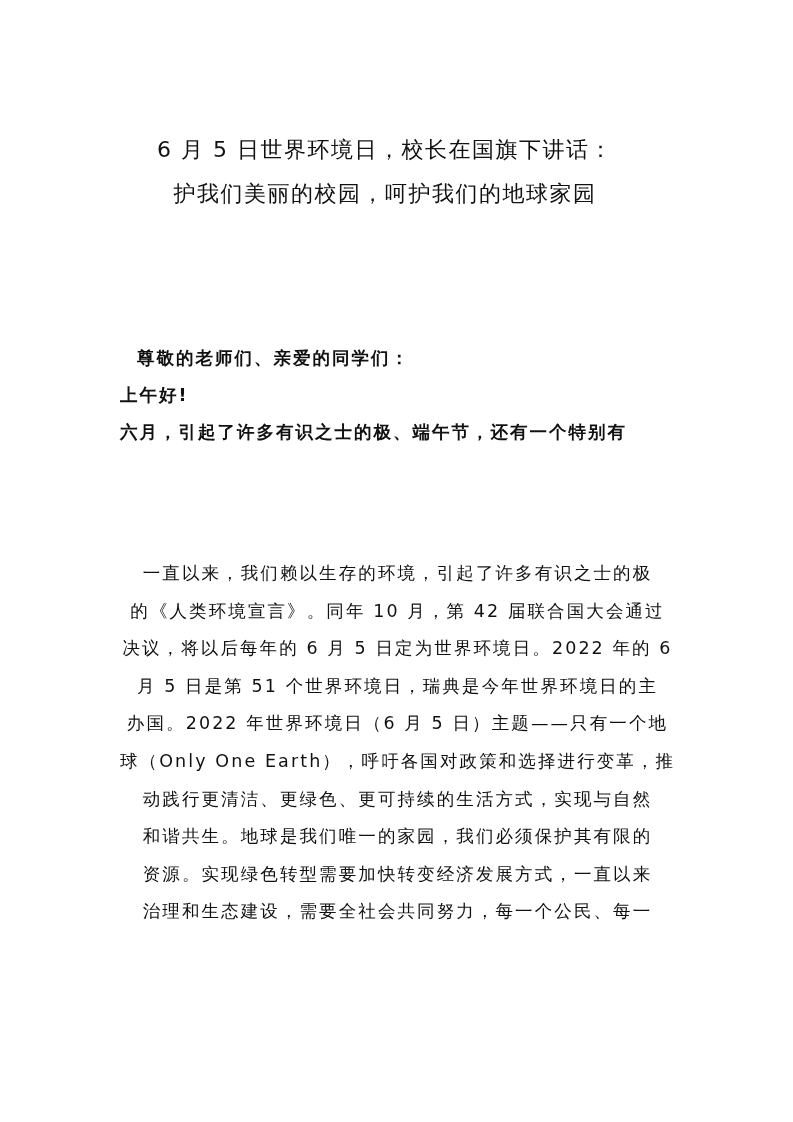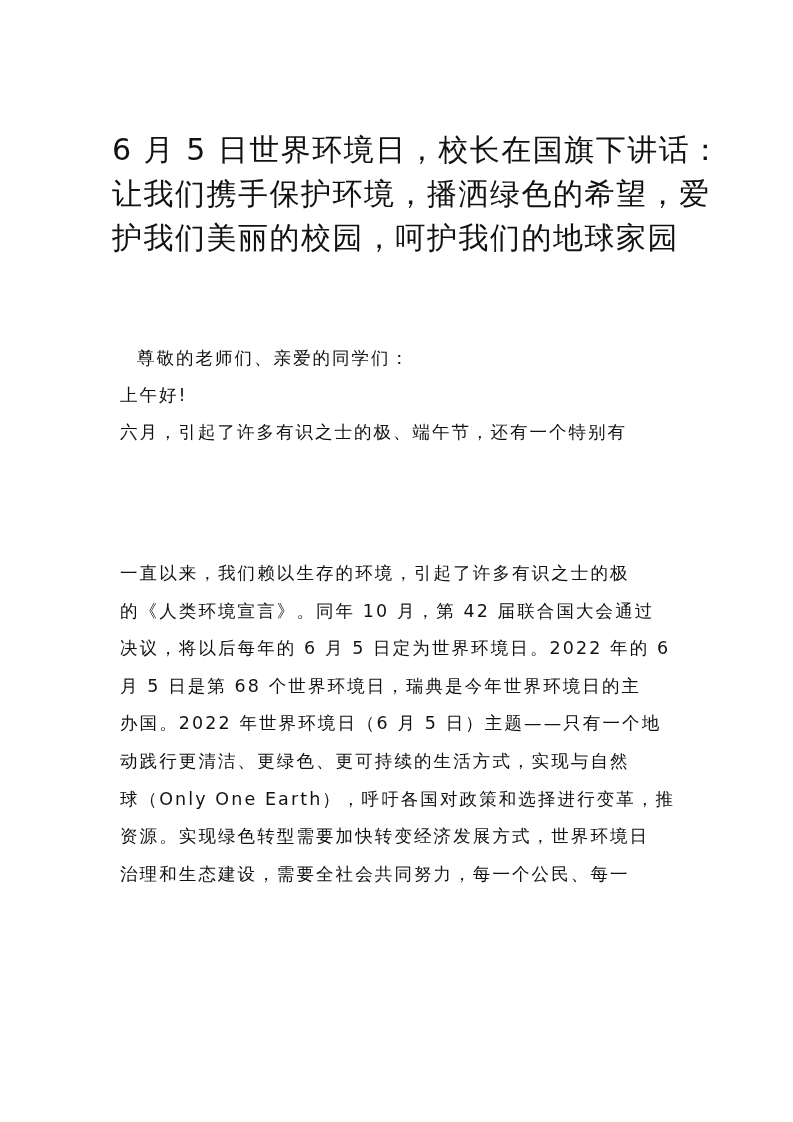--- a/index.html
+++ b/index.html
@@ -1,45 +1,45 @@
 <!DOCTYPE html>
 <html><head>
 <meta charset="utf-8">
 <style>
   html, body { margin: 0; padding: 0; background: #ffffff; }
   body { width: 793px; height: 1122px; position: relative; overflow: hidden;
          font-family: "DejaVu Sans", "Liberation Sans", sans-serif; color: #111; }
-  .title { position: absolute; left: 112px; width: 570px; top: 128px;
-           font-size: 30px; line-height: 44px; text-align: left; letter-spacing: 1.5px; }
+  .title { position: absolute; left: 100px; width: 570px; top: 128px;
+           font-size: 22px; line-height: 44px; text-align: center; letter-spacing: 1.5px; }
   .title .line { display: block; white-space: nowrap; }
   .body { position: absolute; left: 120px; width: 555px; top: 340px; font-size: 17.5px;
           letter-spacing: 2px; }
-  .body .line { display: block; white-space: nowrap; height: 37px; line-height: 37px; }
+  .body .line { display: block; white-space: nowrap; height: 37px; line-height: 37px; font-weight: bold; }
   .body .indent { padding-left: 17px; }
   .para2 { position: absolute; left: 120px; width: 555px; top: 555px; font-size: 17.5px; letter-spacing: 2.1px; }
-  .para2 .line { display: block; white-space: nowrap; height: 37.6px; line-height: 37.6px; }
+  .para2 .line { display: block; white-space: nowrap; height: 37.6px; line-height: 37.6px; text-align: center; }
 </style>
 </head>
 <body>
 
 <div class="title">
   <span class="line">6 月 5 日世界环境日，校长在国旗下讲话：</span>
-  <span class="line">让我们携手保护环境，播洒绿色的希望，爱</span>
   <span class="line">护我们美丽的校园，呵护我们的地球家园</span>
 </div>
 
 <div class="body">
   <span class="line indent">尊敬的老师们、亲爱的同学们：</span>
   <span class="line">上午好!</span>
   <span class="line">六月，引起了许多有识之士的极、端午节，还有一个特别有</span>
 </div>
 
 <div class="para2">
   <span class="line">一直以来，我们赖以生存的环境，引起了许多有识之士的极</span>
   <span class="line">的《人类环境宣言》。同年 10 月，第 42 届联合国大会通过</span>
   <span class="line">决议，将以后每年的 6 月 5 日定为世界环境日。2022 年的 6</span>
-  <span class="line">月 5 日是第 68 个世界环境日，瑞典是今年世界环境日的主</span>
+  <span class="line">月 5 日是第 51 个世界环境日，瑞典是今年世界环境日的主</span>
   <span class="line">办国。2022 年世界环境日（6 月 5 日）主题——只有一个地</span>
+  <span class="line">球（Only One Earth），呼吁各国对政策和选择进行变革，推</span>
   <span class="line">动践行更清洁、更绿色、更可持续的生活方式，实现与自然</span>
-  <span class="line">球（Only One Earth），呼吁各国对政策和选择进行变革，推</span>
-  <span class="line">资源。实现绿色转型需要加快转变经济发展方式，世界环境日</span>
+  <span class="line">和谐共生。地球是我们唯一的家园，我们必须保护其有限的</span>
+  <span class="line">资源。实现绿色转型需要加快转变经济发展方式，一直以来</span>
   <span class="line">治理和生态建设，需要全社会共同努力，每一个公民、每一</span>
 </div>
 
 </body></html>

